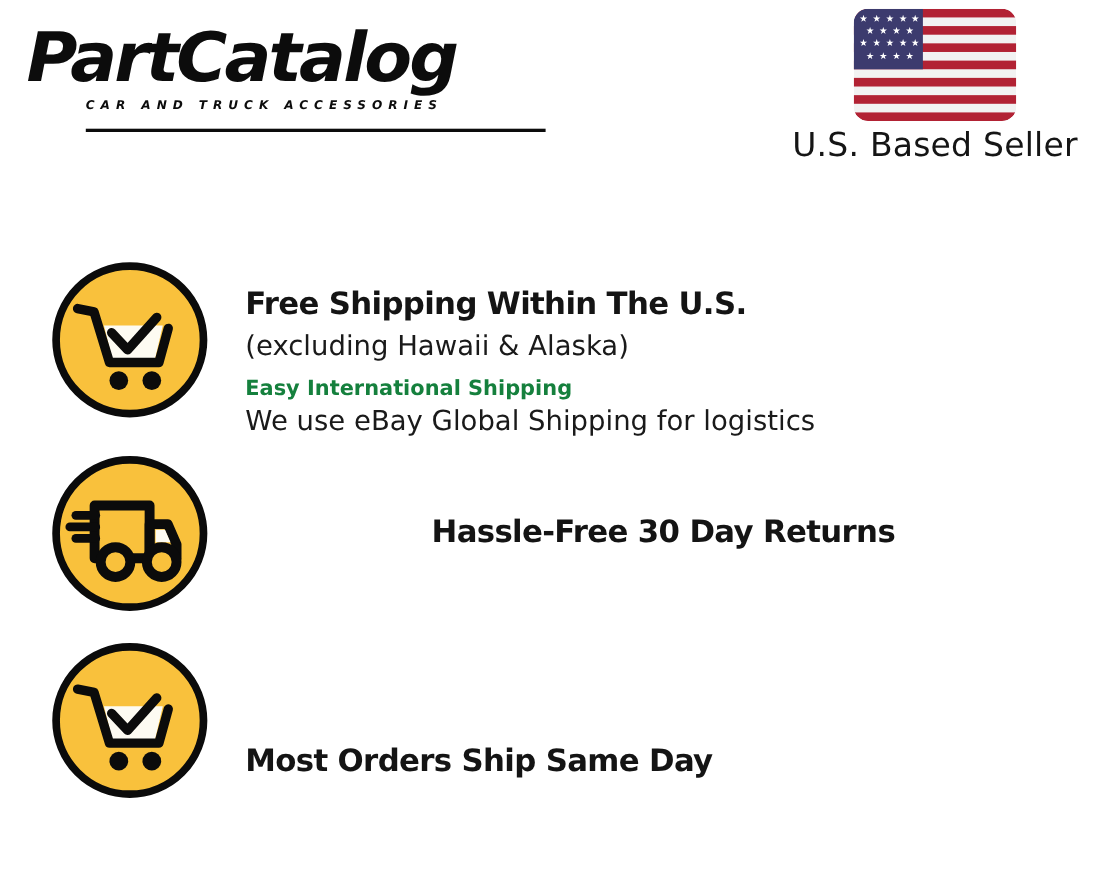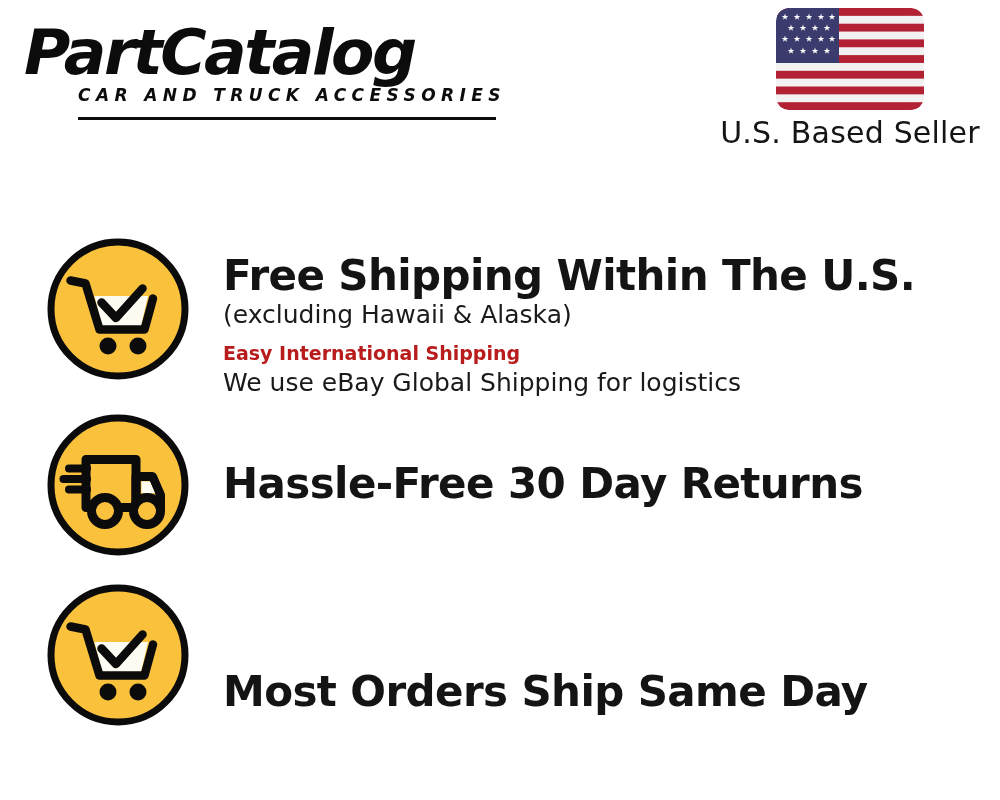--- a/index.html
+++ b/index.html
@@ -50,21 +50,21 @@
     letter-spacing: -2.5px;
     color: #0c0c0c;
     white-space: nowrap;
     transform: scaleX(1.02);
     transform-origin: left center;
   }
   .brand-tagline {
     font-family: "DejaVu Sans", sans-serif;
     font-weight: 700;
     font-style: italic;
-    font-size: 17px;
+    font-size: 11px;
     line-height: 15px;
     letter-spacing: 5.4px;
     color: #0c0c0c;
     white-space: nowrap;
     margin-top: 2px;
     margin-left: 54px;
   }
   .brand-underline {
     position: absolute;
     left: 54px;
@@ -132,51 +132,51 @@
   .feature-text {
     position: absolute;
     left: 223px;
     top: 0;
     width: 760px;
   }
 
   .feature-title {
     font-family: "DejaVu Sans", sans-serif;
     font-weight: 700;
-    font-size: 42px;
+    font-size: 28px;
     line-height: 48px;
     letter-spacing: -0.6px;
     color: #141414;
     white-space: nowrap;
   }
   .feature-sub {
     font-family: "DejaVu Sans", sans-serif;
     font-weight: 400;
     font-size: 25px;
     line-height: 30px;
     color: #1a1a1a;
     white-space: nowrap;
   }
   .feature-sub-strong {
     font-family: "DejaVu Sans", sans-serif;
     font-weight: 700;
     font-size: 19px;
     line-height: 30px;
-    color: #b91c1c;
+    color: #15803d;
     white-space: nowrap;
     margin-top: 8px;
   }
 
   
   .row-shipping .feature-text { top: 16px; }
   .row-returns  .feature-text { top: 48px; }
   .row-sameday  .feature-text { top: 58px; margin-top: 28px; }
 
   .row-shipping { height: 176px; }
-  .row-returns  { height: 170px; }
+  .row-returns  { height: 170px; text-align: center; }
   .row-sameday  { height: 170px; }
 </style>
 </head>
 <body>
 
 <div class="page">
 
   <div class="header">
 
     <div class="brand-logo">

